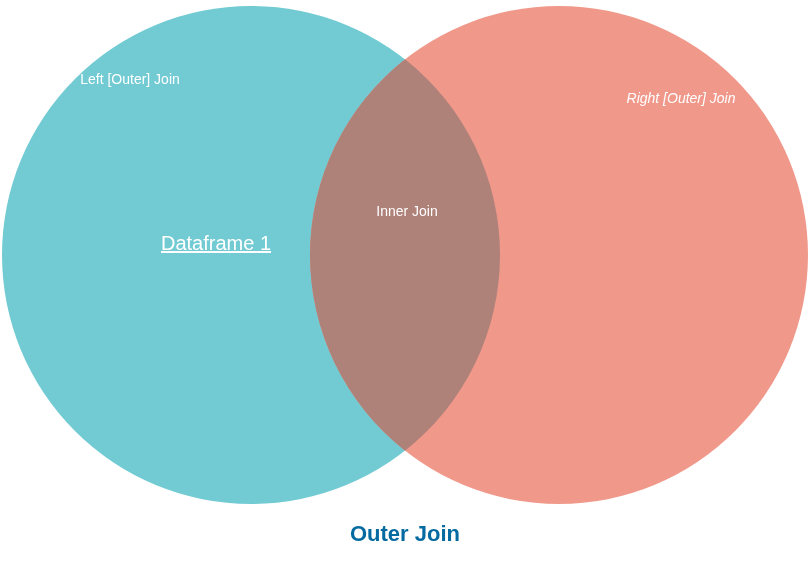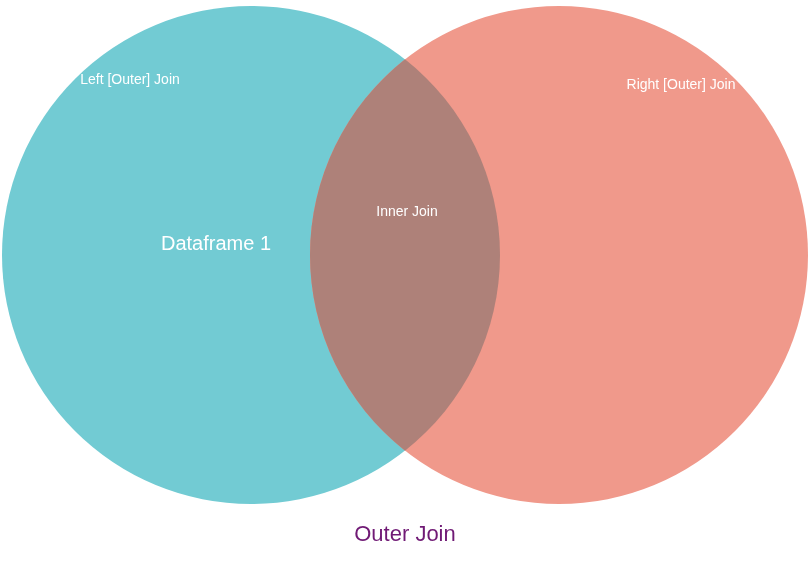--- a/index.html
+++ b/index.html
@@ -32,39 +32,39 @@
   .label-small {
     font-size: 14px;
     font-weight: 400;
   }
   .label-large {
     font-size: 20px;
     font-weight: 400;
   }
   .label-caption {
     font-size: 22px;
-    font-weight: 400;
-    color: #701a75;
+    font-weight: 700;
+    color: #0369a1;
   }
 </style>
 </head>
 <body>
 
 <div class="canvas">
 
   <svg class="venn-svg" width="811" height="571" viewBox="0 0 811 571">
     <circle cx="251" cy="255" r="249" fill="#72CBD3"></circle>
     <circle cx="559" cy="255" r="249" fill="#F0998B"></circle>
     <path d="M 405 59.33 A 249 249 0 0 1 405 450.67 A 249 249 0 0 1 405 59.33 Z" fill="#AE8179"></path>
   </svg>
 
   <div class="label label-small" style="left:130px; top:79px;">Left [Outer] Join</div>
 
-  <div class="label label-small" style="left:681px; top:84px;">Right [Outer] Join</div>
+  <div class="label label-small" style="left:681px; top:98px;font-style:italic;">Right [Outer] Join</div>
 
   <div class="label label-small" style="left:407px; top:211px;">Inner Join</div>
 
-  <div class="label label-large" style="left:216px; top:243px;">Dataframe 1</div>
+  <div class="label label-large" style="left:216px; top:243px;text-decoration:underline;">Dataframe 1</div>
 
 
   <div class="label label-caption" style="left:405px; top:534px;">Outer Join</div>
 
 </div>
 
 </body></html>

